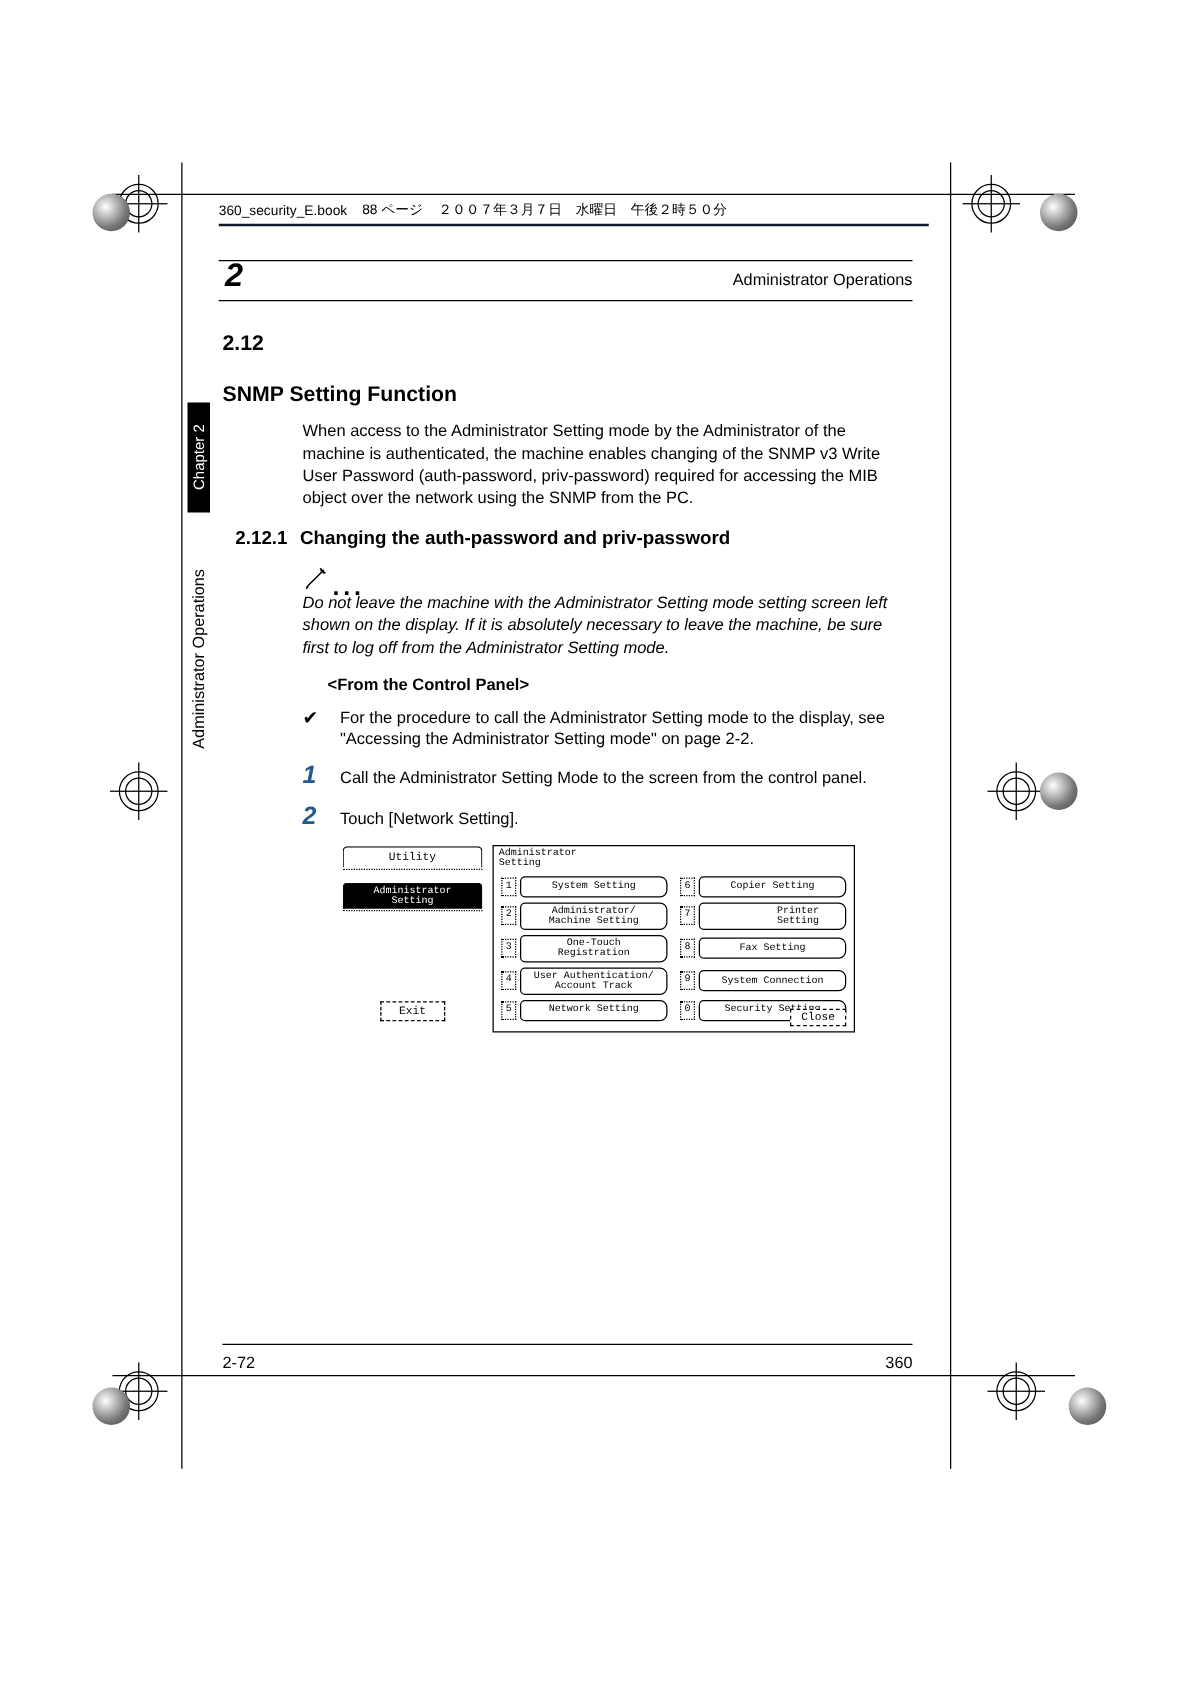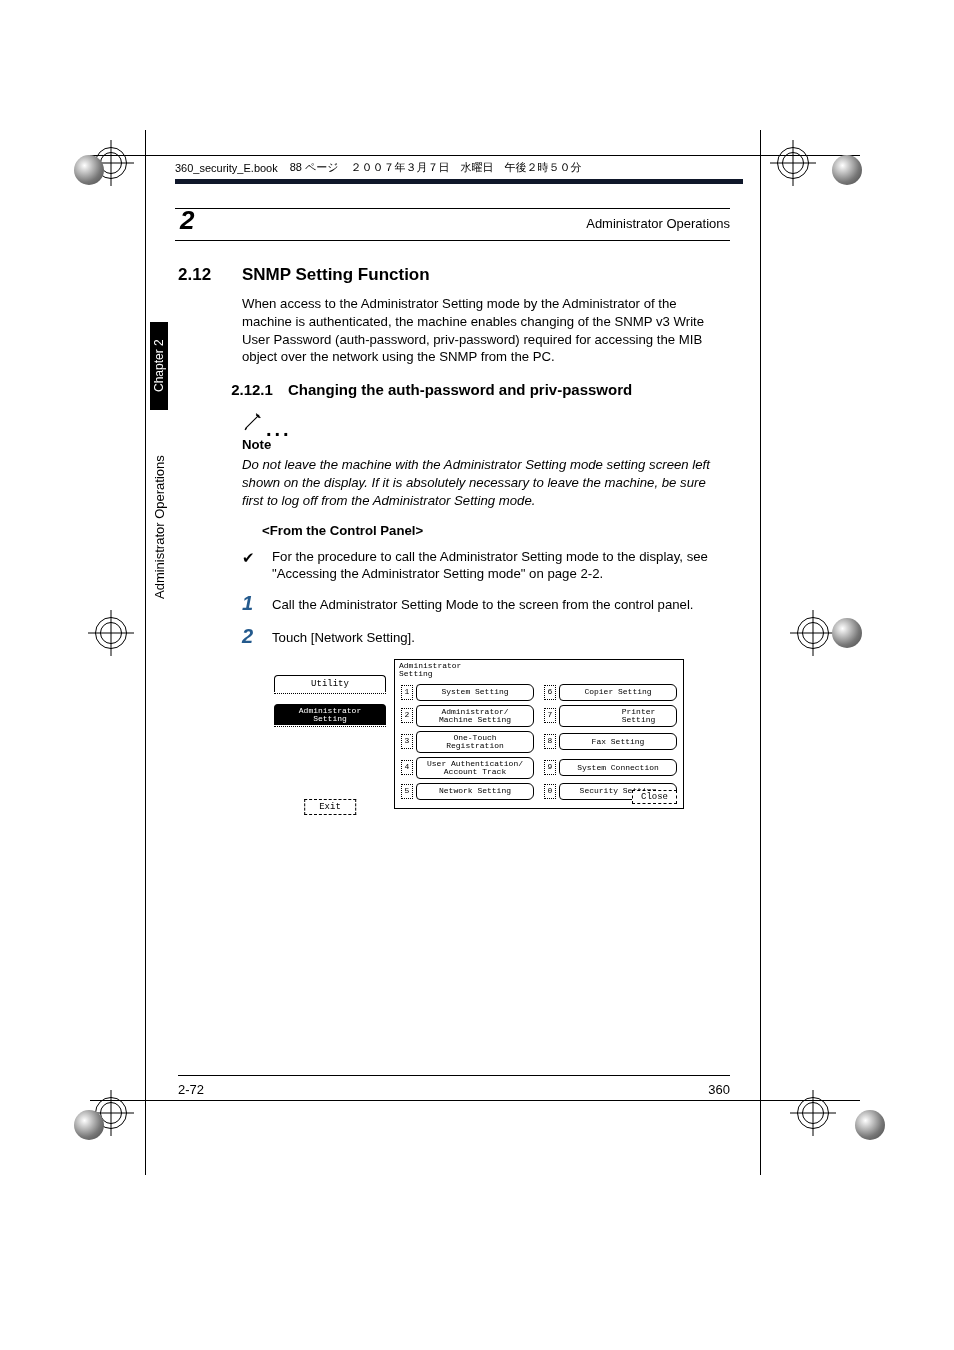--- a/index.html
+++ b/index.html
@@ -24,26 +24,26 @@
   .regmark .c1 { position:absolute; left:50%; top:50%; transform:translate(-50%,-50%); width:30px; height:30px; border-radius:50%; border:1px solid #000; }
   .regmark .c2 { position:absolute; left:50%; top:50%; transform:translate(-50%,-50%); width:20px; height:20px; border-radius:50%; border:1px solid #000; }
   .regmark .hl { position:absolute; top:50%; left:0; right:0; height:1px; background:#000; transform:translateY(-50%);}
   .regmark .vl { position:absolute; left:50%; top:0; bottom:0; width:1px; background:#000; transform:translateX(-50%);}
 
   .cornerball { position:absolute; width:30px; height:30px; border-radius:50%; background: radial-gradient(circle at 35% 35%, #fff, #777 60%, #444); }
 
   .header-strip {
     position: absolute;
     left: 175px; top: 160px; width: 568px;
-    border-bottom: 5px solid #0f172a;
+    border-bottom: 2px solid #0f172a;
     padding-bottom: 4px;
     font-size: 11px;
     display: flex;
     gap: 12px;
-    align-items: center;
+    align-items: flex-end;
   }
 
   .running-head {
     position: absolute;
     left: 200px; top: 216px; width: 530px;
     text-align: right;
     font-size: 13px;
   }
   .running-head-line {
     position: absolute;
@@ -64,25 +64,25 @@
     font-size: 26px; font-style: italic; font-weight: bold;
   }
 
   .content {
     position: absolute;
     left: 178px; top: 260px; width: 552px;
     font-size: 13.2px;
     line-height: 1.35;
   }
 
-  .h-sec { font-size: 17px; font-weight: bold; margin: 4px 0 8px; display:flex; gap: 18px;}
+  .h-sec { font-size: 17px; font-weight: bold; margin: 4px 0 8px; display:flex; gap: 18px; flex-direction: column;}
   .h-sec .num { width: 46px; text-align:left;}
   .body-para { margin: 0 0 10px 64px; }
   .h-sub { font-size: 15px; font-weight: bold; margin: 14px 0 10px 0; display:flex; gap:10px;}
-  .h-sub .num { width: 52px; text-align:center;margin-left:48px;}
+  .h-sub .num { width: 52px; text-align:right;}
   .note-icon { margin-left: 64px; height: 22px; display:flex; align-items:flex-end; gap:4px;}
   .note-icon svg { width: 20px; height: 20px; }
   .note-dots { font-size: 20px; font-weight:bold; letter-spacing:3px; line-height:0.3;}
   .note-title { font-weight: bold; margin: 4px 0 2px 64px; }
   .note-body { font-style: italic; margin: 0 0 12px 64px; }
   .panel-head { font-weight: bold; margin: 6px 0 8px 84px; }
   .check-row { display:flex; margin: 0 0 10px 64px; }
   .check-row .mk { width: 30px; font-size: 15px;}
   .check-row .tx { flex:1; }
   .step-row { display:flex; margin: 0 0 12px 64px; }
@@ -91,21 +91,21 @@
 
   .screenshot {
     position: relative;
     margin: 10px 0 0 96px;
     width: 410px;
     height: 150px;
     font-family: "Courier New", monospace;
     font-size: 9px;
   }
   .scr-left {
-    position:absolute; left:0; top:16px; width:112px; height:142px;
+    position:absolute; left:0; top:1px; width:112px; height:142px;
   }
   .tab {
     border:1px solid #000; border-bottom: none;
     border-radius: 4px 4px 0 0;
     padding: 2px 4px; text-align:center;
     background:#fff;
     margin-bottom: 1px;
     font-size: 9px;
   }
   .tab.sel { background:#000; color:#fff; border-color:#000; }
@@ -248,21 +248,20 @@
     <span>Changing the auth-password and priv-password</span>
   </div>
 
   <div class="note-icon">
     <svg viewBox="0 0 24 24">
         <path d="M4 20 L20 4 M17 4 L20 4 L20 7 M17 2 L22 7" stroke="#000" stroke-width="1.4" fill="none"></path>
         <path d="M3 21 L5 19 L6 20 L4 22 Z" fill="#000"></path>
       </svg>
     <span class="note-dots">...</span>
   </div>
-  <div class="note-title">Note</div>
   <p class="note-body">Do not leave the machine with the Administrator Setting mode setting screen left shown on the display. If it is absolutely necessary to leave the machine, be sure first to log off from the Administrator Setting mode.</p>
 
   <div class="panel-head">&lt;From the Control Panel&gt;</div>
 
   <div class="check-row">
     <div class="mk">✔</div>
     <div class="tx">For the procedure to call the Administrator Setting mode to the display, see "Accessing the Administrator Setting mode" on page 2-2.</div>
   </div>
 
   <div class="step-row">

